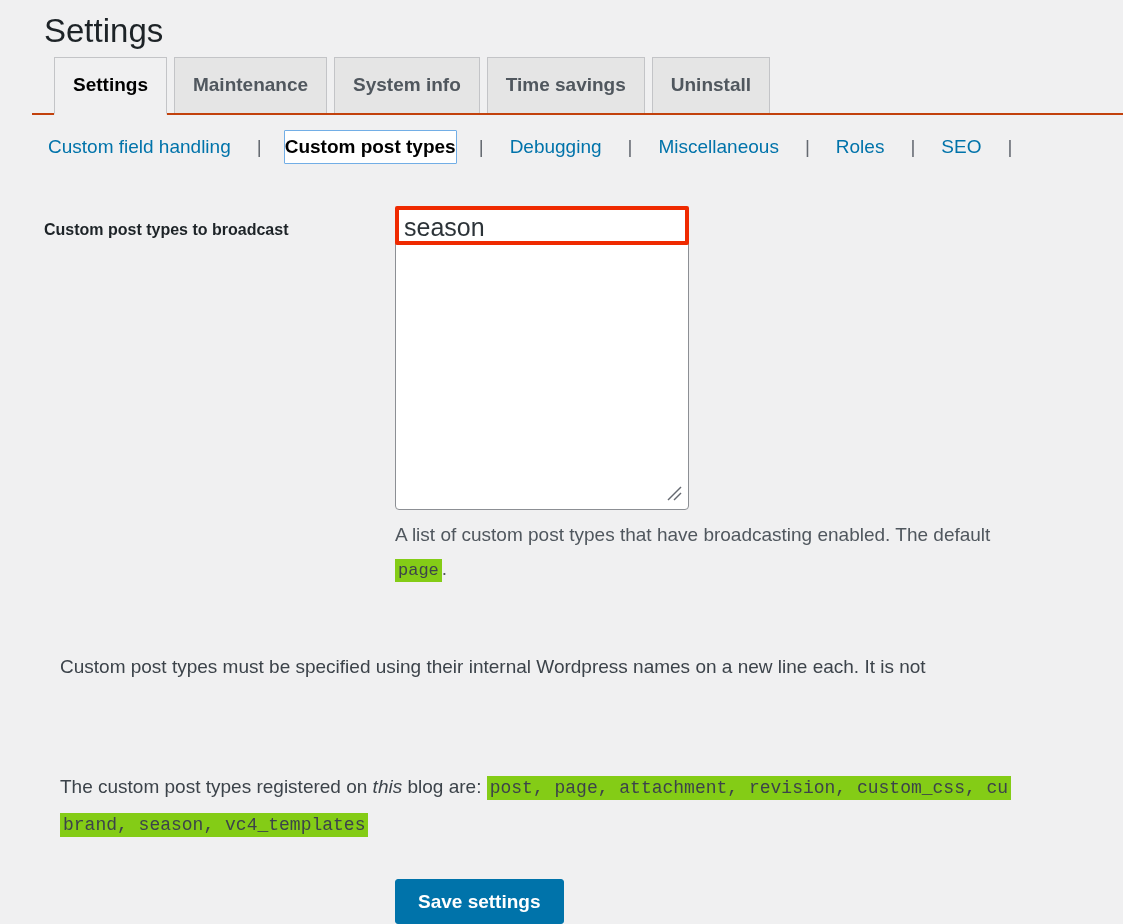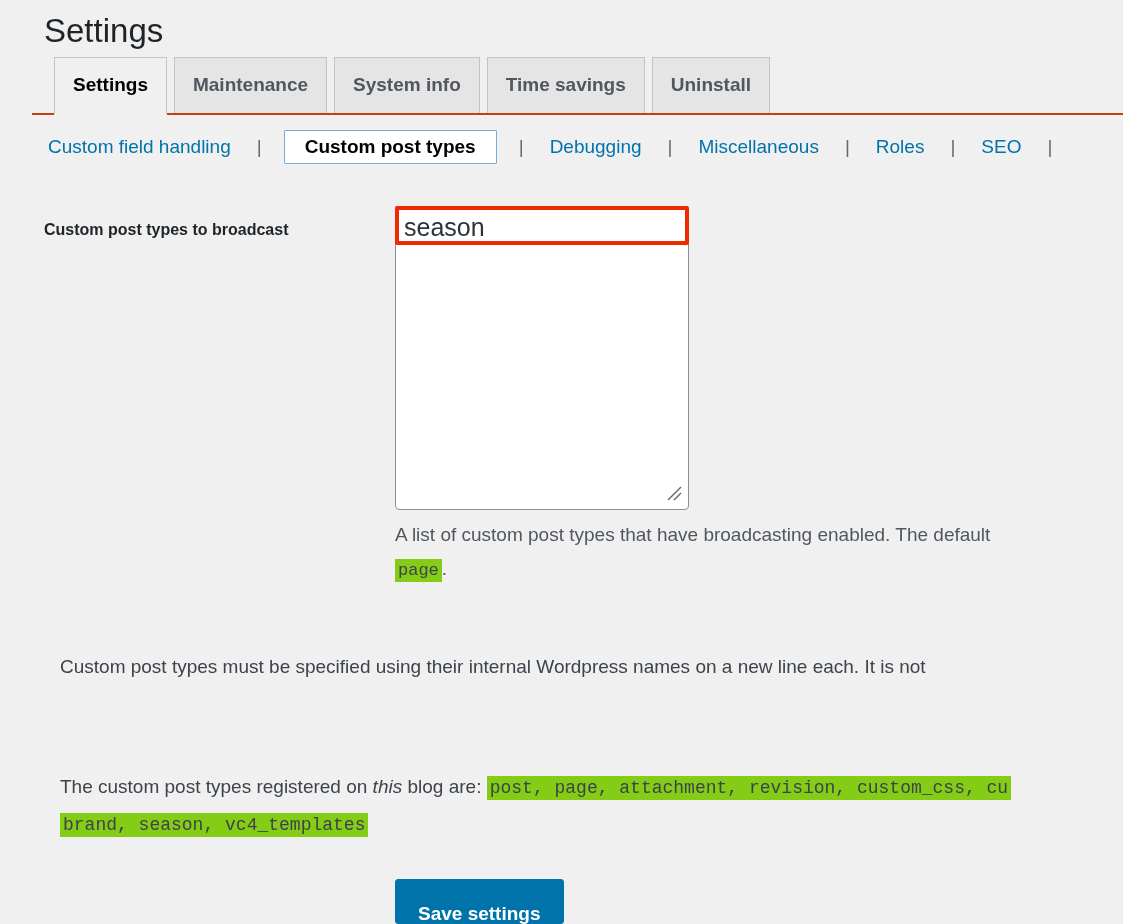--- a/index.html
+++ b/index.html
@@ -90,21 +90,21 @@
     text-decoration: none;
     padding: 0 4px;
     line-height: 34px;
     cursor: pointer;
   }
   .subnav-link.current {
     color: #000;
     font-weight: bold;
     background: #fff;
     border: 1px solid #72aee6;
-    padding: 3px 20px;
+    padding: 3px 0;
     line-height: 26px;
     border-radius: 1px;
   }
   .subnav-sep {
     display: inline-block;
     vertical-align: middle;
     font-size: 19px;
     color: #646970;
     line-height: 34px;
     padding: 0 22px;
@@ -204,21 +204,21 @@
   #field-desc code { font-size: 17px; }
 
   em { font-style: italic; }
 
   
   #save-settings-button {
     position: absolute;
     left: 363px;
     top: 879px;
     height: 45px;
-    padding: 12px 22px;
+    padding: 0 22px;
     background: #0073aa;
     border: 1px solid #0073aa;
     border-radius: 3px;
     color: #fff;
     font-family: "Liberation Sans", sans-serif;
     font-size: 19px;
     font-weight: bold;
     line-height: 43px;
     cursor: pointer;
     text-align: center;

